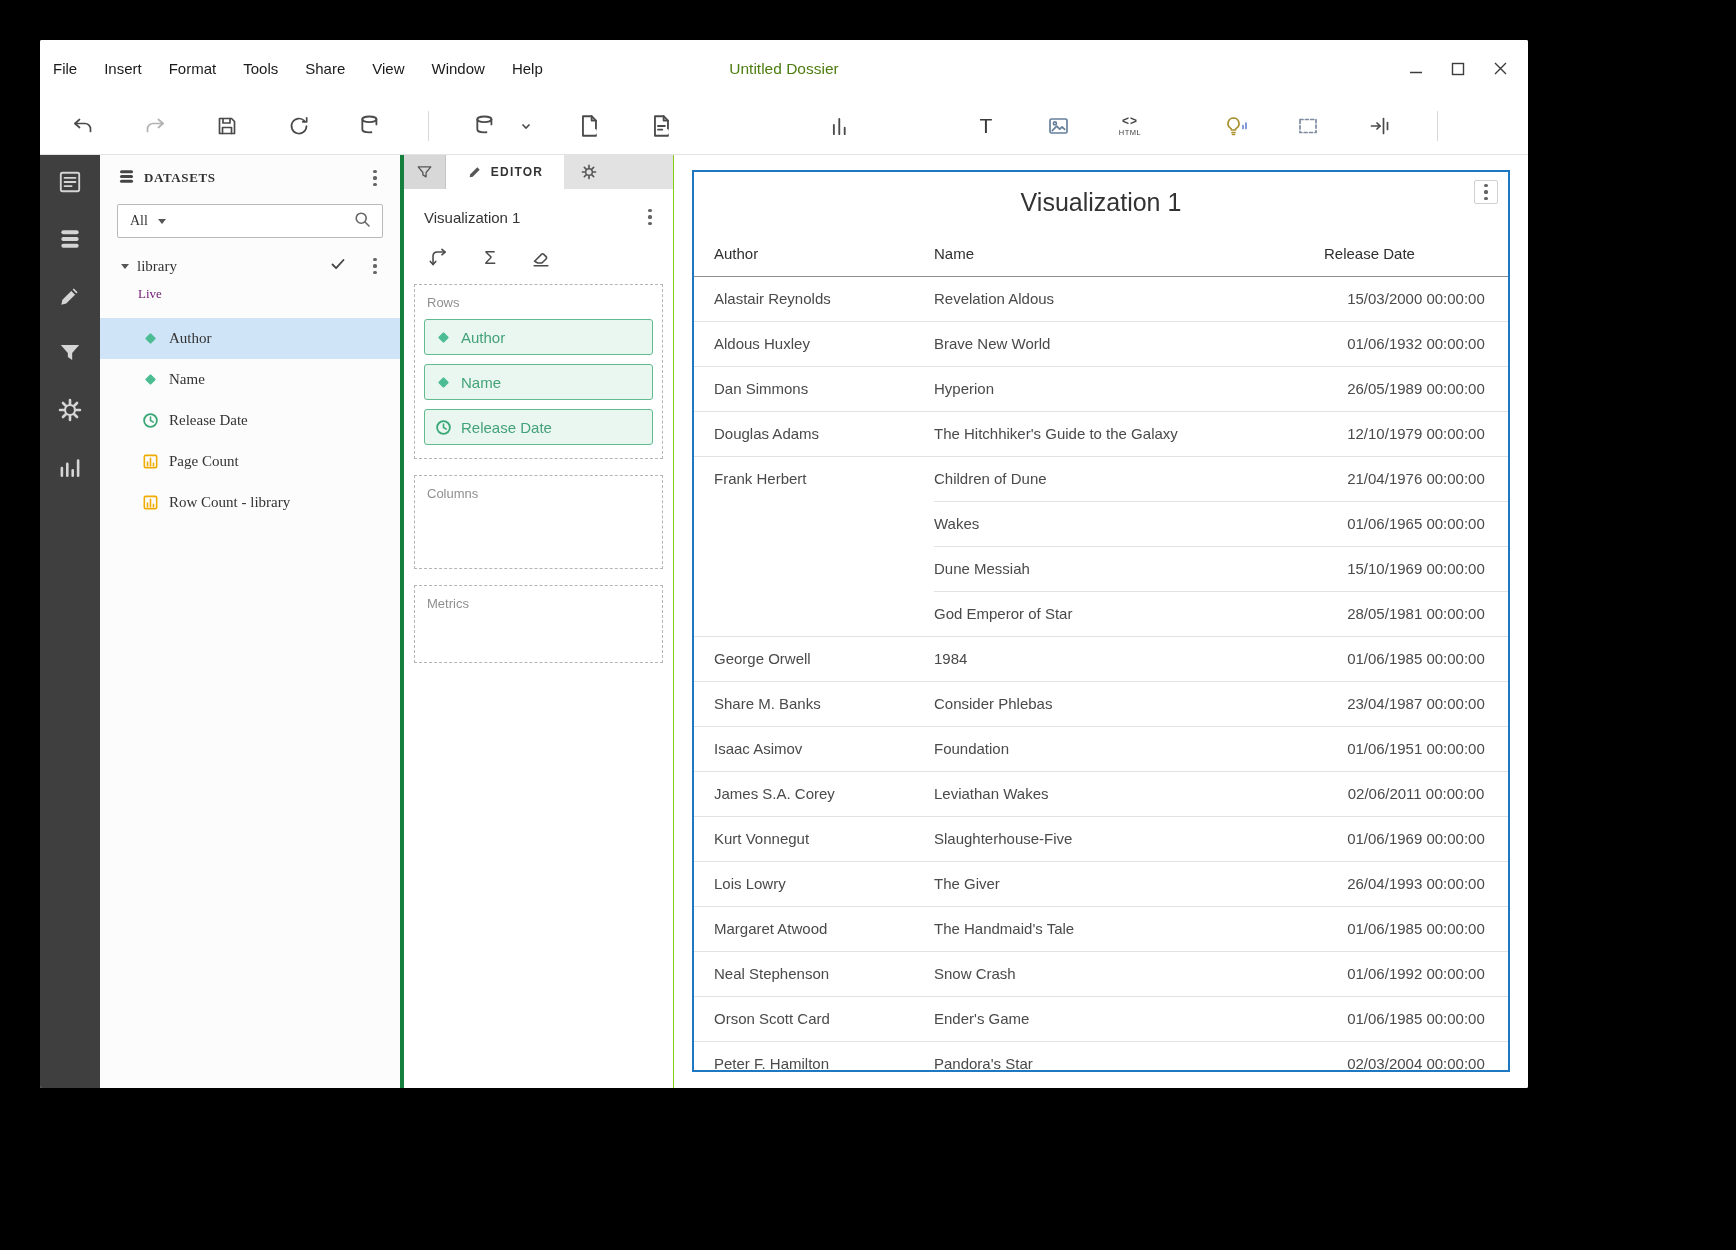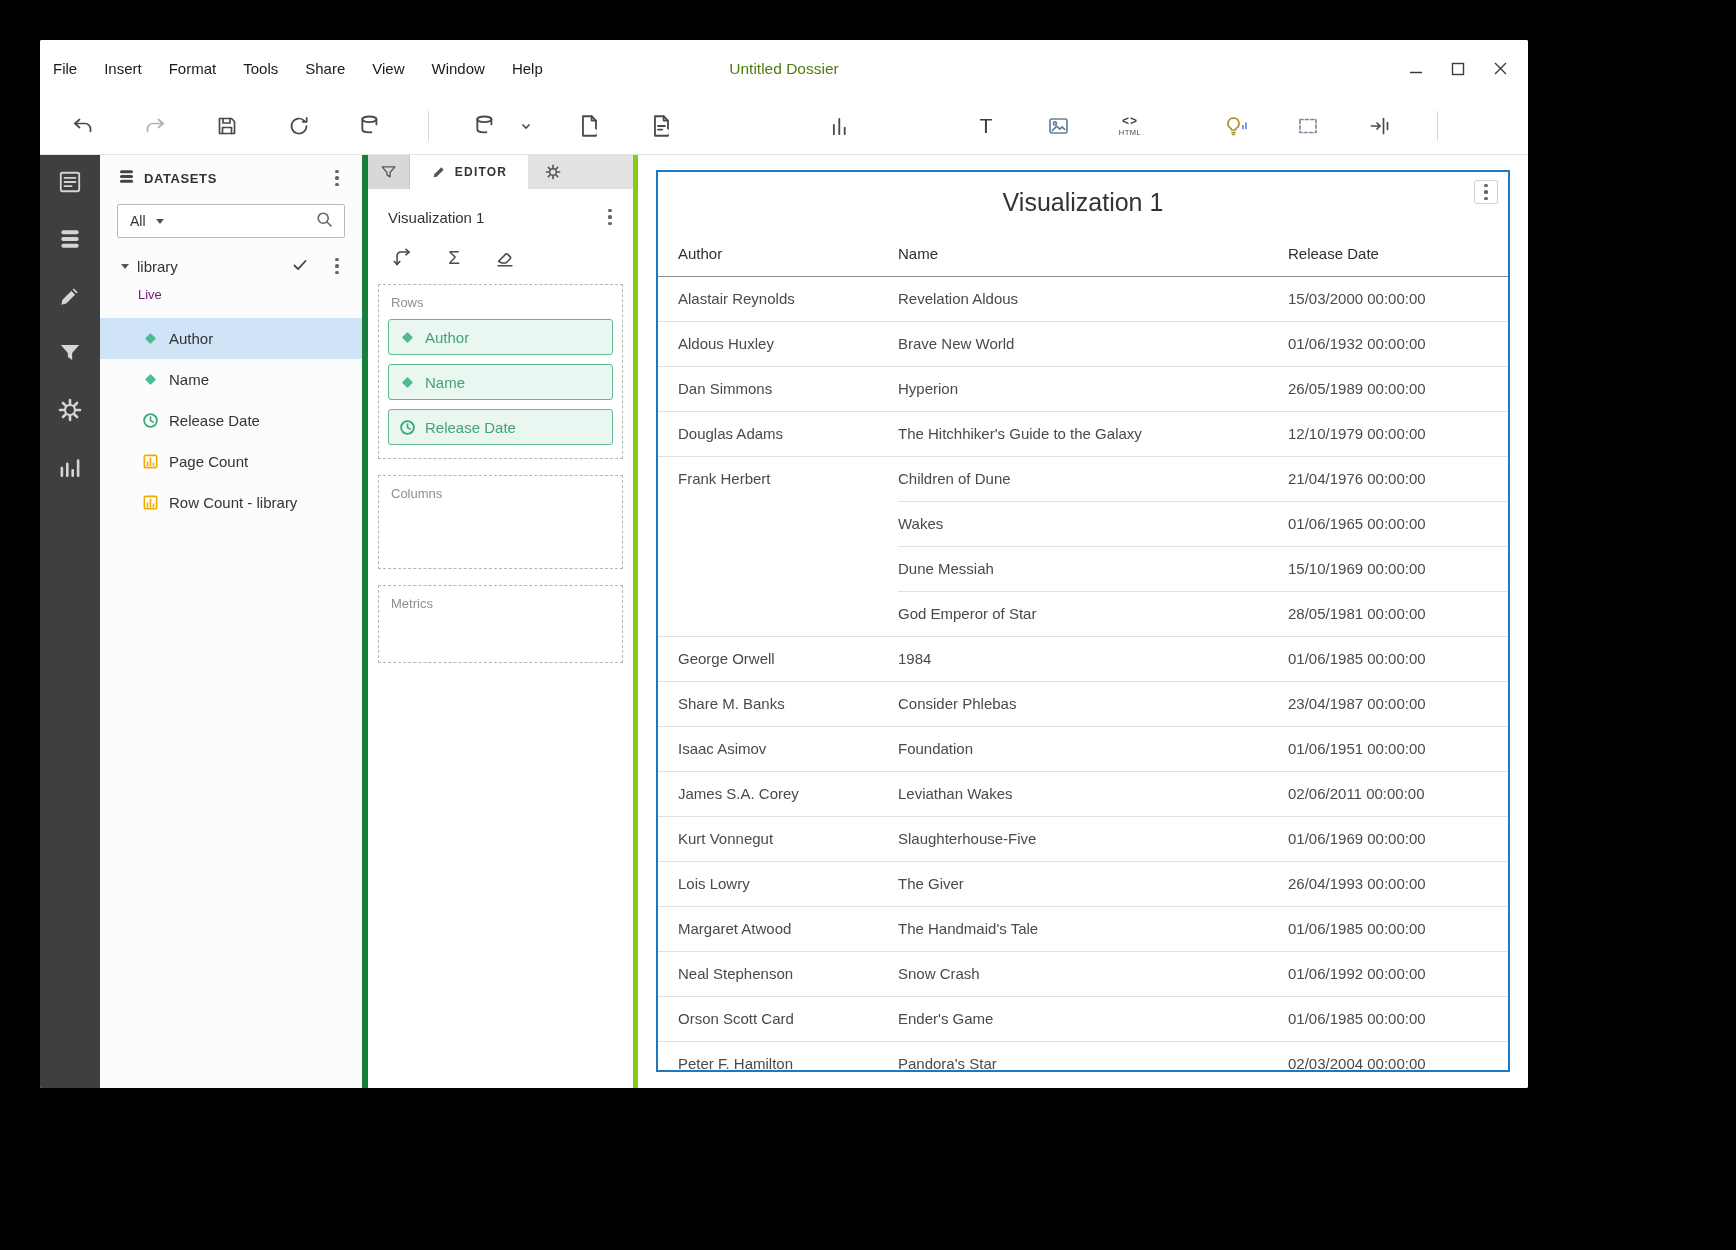--- a/index.html
+++ b/index.html
@@ -37,21 +37,21 @@
   
   .content { flex:1; display:flex; min-height:0; }
 
   
   .rail { width:60px; background:#3f3f3f; display:flex; flex-direction:column; align-items:center; padding-top:14px; gap:31px; flex:0 0 auto; }
   .rail-ic { width:26px; height:26px; display:flex; align-items:center; justify-content:center; }
   .rail-ic svg path, .rail-ic svg rect, .rail-ic svg circle { stroke:#d5d5d5; stroke-width:1.7; fill:none; stroke-linecap:round; stroke-linejoin:round; }
   .rail-ic svg .f { fill:#d5d5d5; stroke:none; }
 
   
-  .datasets { width:268px; border-right:6px solid #15803d; background:#fcfcfc; display:flex; flex-direction:column; flex:0 0 auto; }
+  .datasets { width:304px; border-right:4px solid #15803d; background:#fcfcfc; display:flex; flex-direction:column; flex:0 0 auto;font-family:Liberation Serif, serif; }
   .ds-header { height:46px; display:flex; align-items:center; padding:0 16px 0 18px; }
   .ds-header .stack-ic { margin-right:9px; }
   .ds-title { font-size:13px; font-weight:bold; letter-spacing:.6px; color:#333; }
   .kebab { display:flex; flex-direction:column; align-items:center; justify-content:center; width:18px; height:22px; }
   .kebab i { width:3.2px; height:3.2px; border-radius:50%; background:#666; display:block; margin:1.6px 0; }
   .ml-auto { margin-left:auto; }
   .searchbox { margin:3px 17px 12px 17px; height:34px; border:1px solid #b9b9b9; border-radius:2px; background:#fff; display:flex; align-items:center; padding:0 10px 0 12px; }
   .searchbox .val { font-size:14px; color:#333; margin-right:10px; }
   .caret-down { width:0; height:0; border-left:4.5px solid transparent; border-right:4.5px solid transparent; border-top:5.5px solid #555; display:inline-block; }
   .searchbox .mag { margin-left:auto; }
@@ -61,21 +61,21 @@
   .tree-row .check svg path { stroke:#444; stroke-width:1.8; fill:none; stroke-linecap:round; stroke-linejoin:round; }
   .tree-row .kebab { margin-left:20px; }
   .live-label { padding-left:38px; font-size:13px; color:#701a75; height:24px; display:flex; align-items:center; }
   .field-list { margin-top:12px; }
   .field-row { height:41px; display:flex; align-items:center; padding-left:42px; font-size:15px; color:#333; gap:10px; }
   .field-row.selected { background:#cfe4f7; }
   .fic-wrap { width:17px; height:17px; display:flex; align-items:center; justify-content:center; flex:0 0 auto; }
   .fic { width:17px; height:17px; display:block; }
 
   
-  .editor { width:270px; border-right:5px solid #84cc16; background:#fff; display:flex; flex-direction:column; flex:0 0 auto; }
+  .editor { width:270px; border-right:1px solid #84cc16; background:#fff; display:flex; flex-direction:column; flex:0 0 auto; }
   .tabstrip { height:34px; background:#e2e2e2; display:flex; align-items:stretch; flex:0 0 auto; }
   .tab { display:flex; align-items:center; justify-content:center; }
   .tab-funnel { width:42px; background:#d8d8d8; border-right:1px solid #c6c6c6; }
   .tab-editor { width:118px; background:#fff; gap:8px; font-size:12px; font-weight:bold; letter-spacing:1.2px; color:#333; }
   .tab-gear { width:50px; }
   .tab svg path, .tab svg circle { stroke:#555; stroke-width:1.6; fill:none; stroke-linecap:round; stroke-linejoin:round; }
   .tab svg .f { fill:#555; stroke:none; }
   .ed-title-row { display:flex; align-items:center; padding:17px 14px 0 20px; }
   .ed-title { font-size:15px; color:#333; }
   .ed-tools { display:flex; align-items:center; gap:29px; padding:19px 0 15px 24px; }
@@ -91,21 +91,21 @@
   
   .canvas { flex:1; background:#fff; position:relative; min-width:0; }
   .card { position:absolute; left:18px; top:15px; right:18px; bottom:16px; border:2px solid #1d78c1; overflow:hidden; background:#fff; }
   .card-kebab { position:absolute; top:8px; right:10px; width:24px; height:24px; border:1px solid #d0d0d0; border-radius:2px; display:flex; align-items:center; justify-content:center; background:#fff; }
   .viz-title { height:60px; display:flex; align-items:center; justify-content:center; font-size:25px; color:#333; }
   table.grid { width:100%; border-collapse:collapse; table-layout:fixed; }
   .grid th { height:44px; font-size:15px; font-weight:normal; color:#2f2f2f; text-align:left; border-bottom:1px solid #8f8f8f; }
   .grid td { height:45px; font-size:15px; color:#4a4a4a; border-bottom:1px solid #e2e2e2; overflow:hidden; white-space:nowrap; }
   .h-author, .c-author { padding-left:20px; }
   .c-author.merged { vertical-align:top; padding-top:13px; }
-  .c-date { text-align:left; }
+  .c-date { text-align:center; }
 </style>
 </head>
 <body>
 
 <div class="window">
 
   <div class="titlebar">
     <div class="window-title">Untitled Dossier</div>
     <div class="menus">
         <span class="menu-item">File</span>

